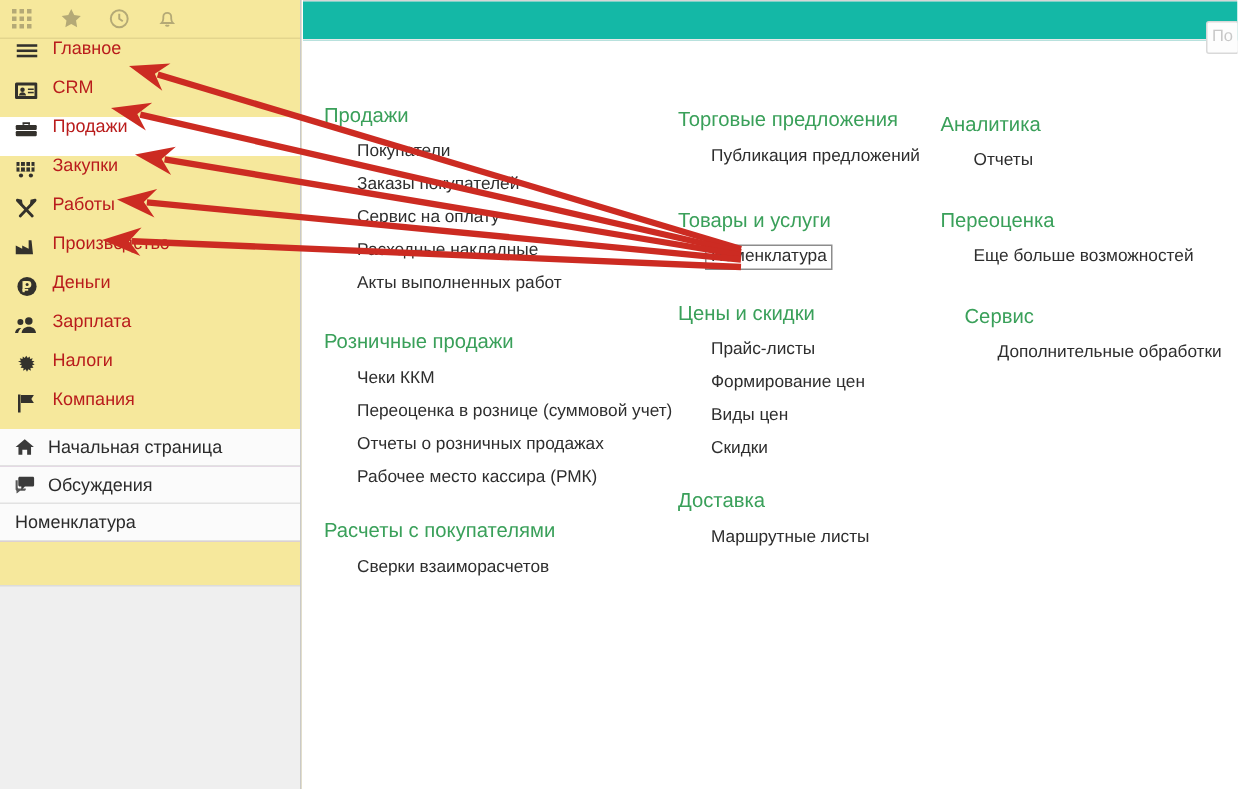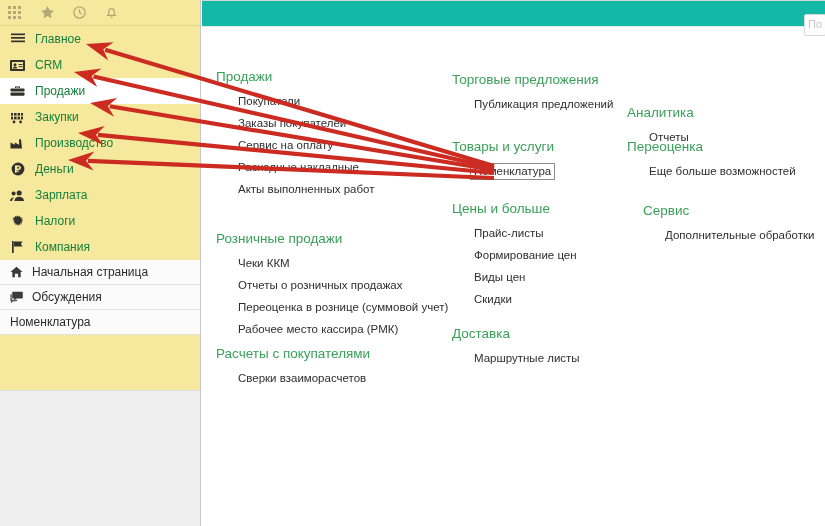--- a/index.html
+++ b/index.html
@@ -34,24 +34,24 @@
     width: 18px; height: 18px;
     display: flex; align-items: center; justify-content: center;
     opacity: .42;
     color: #5a5442;
   }
   .tb-icon svg { display:block; }
 
   .nav-list { background: #f6e89c; }
   .nav-item {
     height: 26px;
-    display: flex; align-items: center;
+    display: flex; align-items: flex-start;
     padding-left: 9px;
     font-size: 12px;
-    color: #15803d;
+    color: #b91c1c;
     white-space: nowrap;
   }
   .nav-item.selected { background: #ffffff; }
   .nav-item .nav-ico {
     width: 17px; height: 17px;
     margin-right: 9px;
     display: flex; align-items: center; justify-content: center;
     color: #33312c;
     flex: 0 0 17px;
   }
@@ -223,20 +223,31 @@
             <rect x="6.6" y="2" width="1" height="6.4" fill="#f6e89c"></rect>
             <rect x="10" y="2" width="1" height="6.4" fill="#f6e89c"></rect>
             <rect x="1" y="4.6" width="12" height="1" fill="#f6e89c"></rect>
             <circle cx="4" cy="11" r="1.4"></circle>
               <circle cx="10.6" cy="11" r="1.4"></circle>
           </svg>
         </span>
         <span class="nav-label">Закупки</span>
       </div>
 
+      <div class="nav-item">
+        <span class="nav-ico">
+          <svg width="15" height="14" viewBox="0 0 15 14" fill="none" stroke="currentColor" stroke-width="1.9" stroke-linecap="round">
+            <path d="M2 2l9.5 10"></path>
+              <path d="M13 2L3.5 12"></path>
+            <path d="M1.6 1.5l2.2.4.3 2.2"></path>
+              <path d="M13.4 1.5l-2.2.4-.3 2.2"></path>
+          </svg>
+        </span>
+        <span class="nav-label">Работы</span>
+      </div>
 
       <div class="nav-item">
         <span class="nav-ico">
           <svg width="15" height="13" viewBox="0 0 15 13" fill="currentColor">
             <path d="M0.5 11.5V5.6l4.3 2.2V5.6l4.3 2.2V2.2h1.9l1 9.3z"></path>
           </svg>
         </span>
         <span class="nav-label">Производство</span>
       </div>
 
@@ -321,26 +332,26 @@
         <div class="group" style="position: absolute; top: 68px;">
           <div class="group-title">Продажи</div>
           <div class="group-links">
             <span class="link">Покупатели</span>
             <span class="link">Заказы покупателей</span>
             <span class="link">Сервис на оплату</span>
             <span class="link">Расходные накладные</span>
             <span class="link">Акты выполненных работ</span>
           </div>
         </div>
-        <div class="group" style="position: absolute; top: 219px; margin-top: 11px;">
+        <div class="group" style="position: absolute; top: 219px;">
           <div class="group-title">Розничные продажи</div>
           <div class="group-links">
             <span class="link">Чеки ККМ</span>
+            <span class="link">Переоценка в рознице (суммовой учет)</span>
             <span class="link">Отчеты о розничных продажах</span>
-            <span class="link">Переоценка в рознице (суммовой учет)</span>
             <span class="link">Рабочее место кассира (РМК)</span>
           </div>
         </div>
         <div class="group" style="position: absolute; top: 345px;">
           <div class="group-title">Расчеты с покупателями</div>
           <div class="group-links">
             <span class="link">Сверки взаиморасчетов</span>
           </div>
         </div>
       </div>
@@ -351,37 +362,37 @@
             <span class="link">Публикация предложений</span>
           </div>
         </div>
         <div class="group" style="position: absolute; top: 138px;">
           <div class="group-title">Товары и услуги</div>
           <div class="group-links">
             <span class="link boxed">Номенклатура</span>
           </div>
         </div>
         <div class="group" style="position: absolute; top: 200px;">
-          <div class="group-title">Цены и больше</div>
+          <div class="group-title">Цены и скидки</div>
           <div class="group-links">
             <span class="link">Прайс-листы</span>
             <span class="link">Формирование цен</span>
             <span class="link">Виды цен</span>
             <span class="link">Скидки</span>
           </div>
         </div>
         <div class="group" style="position: absolute; top: 325px;">
           <div class="group-title">Доставка</div>
           <div class="group-links">
             <span class="link">Маршрутные листы</span>
           </div>
         </div>
       </div>
     <div class="col" id="col3">
-        <div class="group" style="position: absolute; top: 74px; margin-top: 30px;">
+        <div class="group" style="position: absolute; top: 74px;">
           <div class="group-title">Аналитика</div>
           <div class="group-links">
             <span class="link">Отчеты</span>
           </div>
         </div>
         <div class="group" style="position: absolute; top: 138px;">
           <div class="group-title">Переоценка</div>
           <div class="group-links">
             <span class="link">Еще больше возможностей</span>
           </div>

